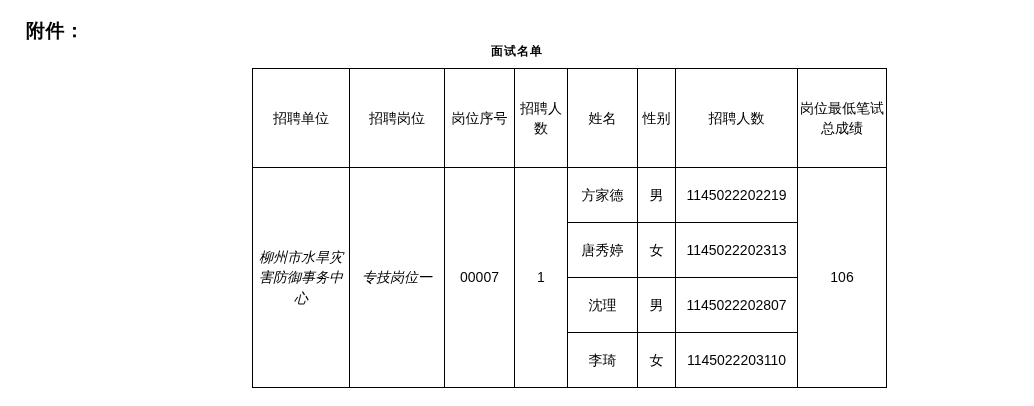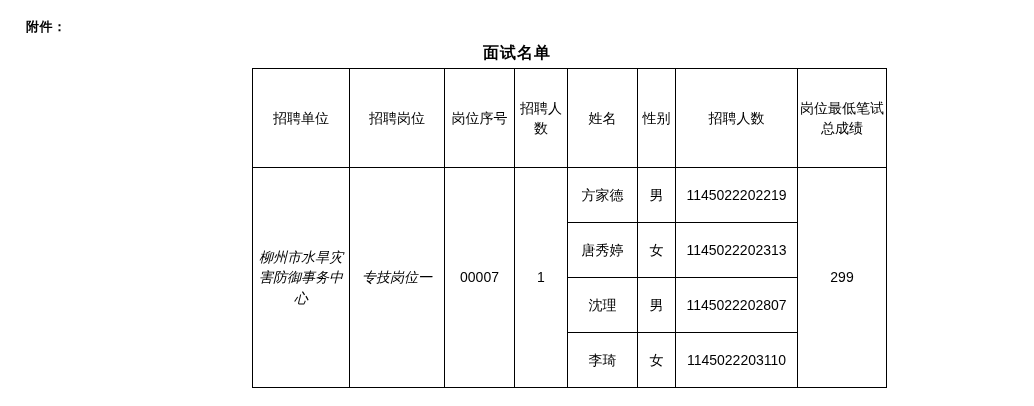--- a/index.html
+++ b/index.html
@@ -12,33 +12,33 @@
     height: 406px;
     font-family: "Liberation Serif", "DejaVu Serif", serif;
     color: #000000;
     position: relative;
     overflow: hidden;
   }
   .attachment-label {
     position: absolute;
     left: 26px;
     top: 18px;
-    font-size: 13px;
+    font-size: 19px;
     font-family: "Liberation Sans", "DejaVu Sans", sans-serif;
     font-weight: bold;
     letter-spacing: 0.5px;
     white-space: nowrap;
   }
   .doc-title {
     position: absolute;
     left: 0;
     right: 0;
     top: 43px;
     text-align: center;
-    font-size: 16px;
+    font-size: 12px;
     font-weight: bold;
     font-family: Liberation Mono, monospace;
     letter-spacing: 1px;
   }
   .table-wrap {
     position: absolute;
     left: 252px;
     top: 68px;
     width: 634px;
   }
@@ -109,21 +109,21 @@
     </thead>
     <tbody>
       <tr>
         <td class="cell-tall" rowspan="4">柳州市水旱灾害防御事务中心</td>
         <td class="cell-tall" rowspan="4">专技岗位一</td>
         <td rowspan="4">00007</td>
         <td rowspan="4">1</td>
         <td>方家德</td>
         <td>男</td>
         <td>1145022202219</td>
-        <td rowspan="4">299</td>
+        <td rowspan="4">106</td>
       </tr>
       <tr>
         <td>唐秀婷</td>
         <td>女</td>
         <td>1145022202313</td>
       </tr>
       <tr>
         <td>沈理</td>
         <td>男</td>
         <td>1145022202807</td>

